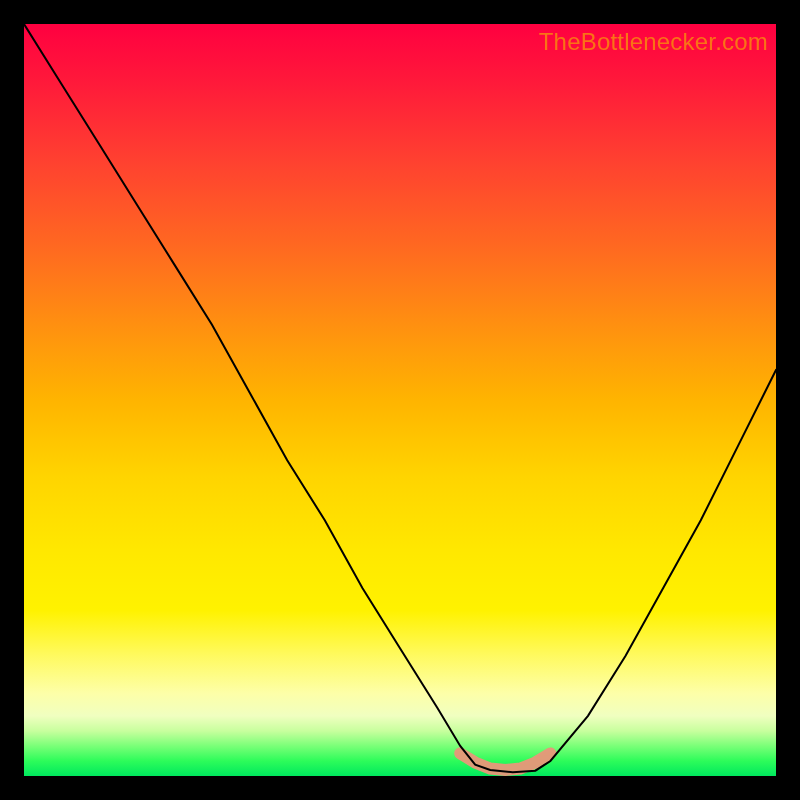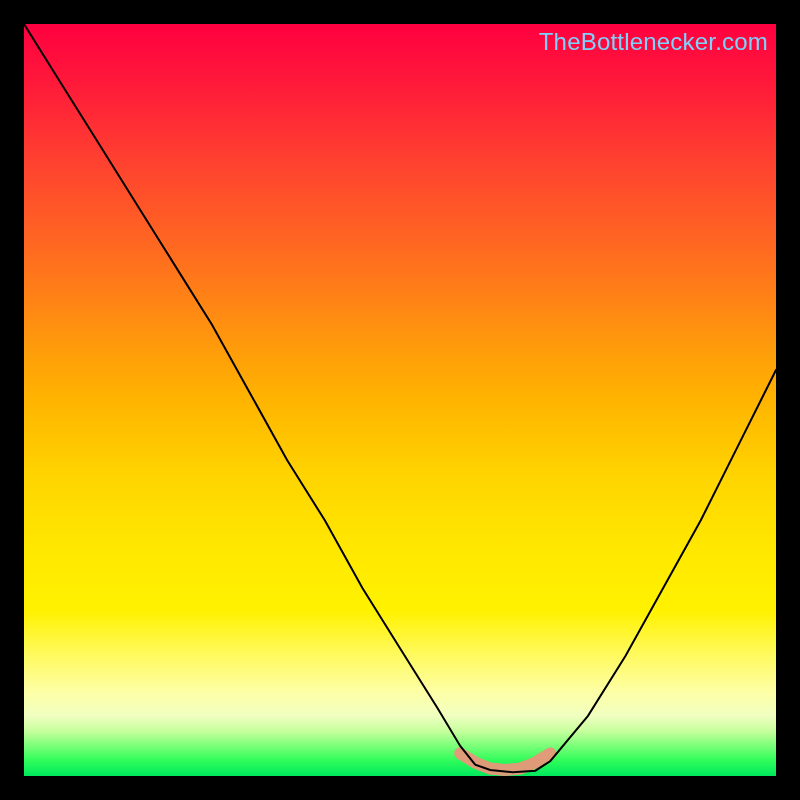--- a/index.html
+++ b/index.html
@@ -45,21 +45,21 @@
       #c8ff9e 94%,
       #7aff78 96%,
       #2dfc5a 98%,
       #00e85e 100%
     );
   }
   .watermark {
     position: absolute;
     top: 4px;
     right: 8px;
-    color: #7dd3fc;
+    color: #f97316;
     font-family: Arial, Helvetica, sans-serif;
     font-size: 24px;
     letter-spacing: 0.2px;
     user-select: none;
   }
   svg.curve {
     position: absolute;
     inset: 0;
   }
   .curve-path {

